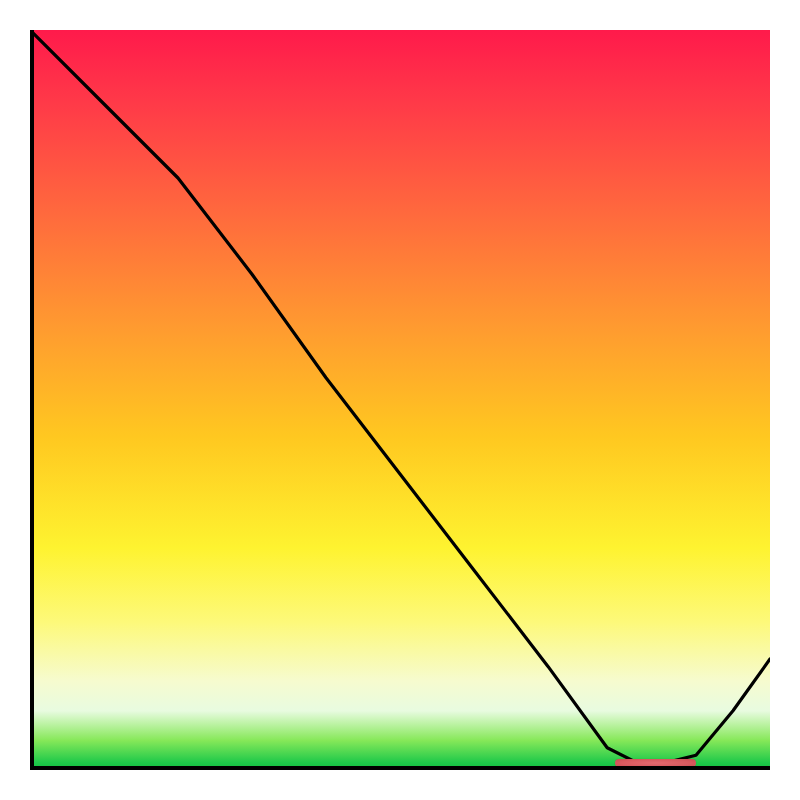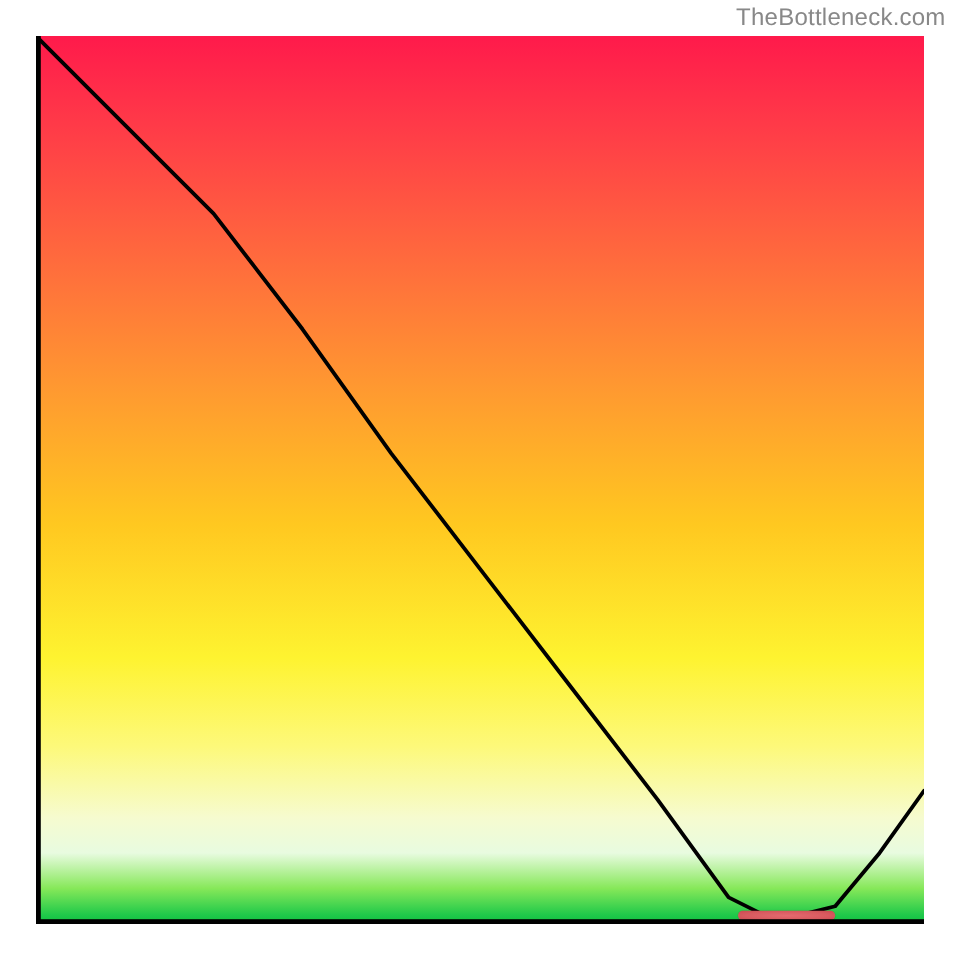--- a/index.html
+++ b/index.html
@@ -70,21 +70,20 @@
     border-radius: 6px;
     background: radial-gradient(ellipse at center, #e46a6f 0%, #d85a5f 60%, #c94a50 100%);
     box-shadow: 0 0 1px rgba(0,0,0,0.2);
   }
 </style>
 </head>
 <body>
 
 <div class="chart-wrap">
 
-  <div class="attribution">TheBottleneck.com</div>
 
   <div class="plot-area">
     <div class="gradient-bg"></div>
 
     <svg class="curve" viewBox="0 0 740 740" preserveAspectRatio="none">
       <path id="curve-path" fill="none" stroke="#000000" stroke-width="3.2" stroke-linejoin="round" stroke-linecap="round" d="M0.00 0.00 L74.00 74.00 L148.00 148.00 L222.00 244.20 L296.00 347.80 L370.00 444.00 L444.00 540.20 L518.00 636.40 L577.20 717.80 L606.80 732.60 L636.40 732.60 L666.00 725.20 L703.00 680.80 L740.00 629.00"></path>
     </svg>
 
     <div id="min-marker" class="min-marker" style="left: 584.6px; width: 81.4px; top: 728.6px;"></div>
 

